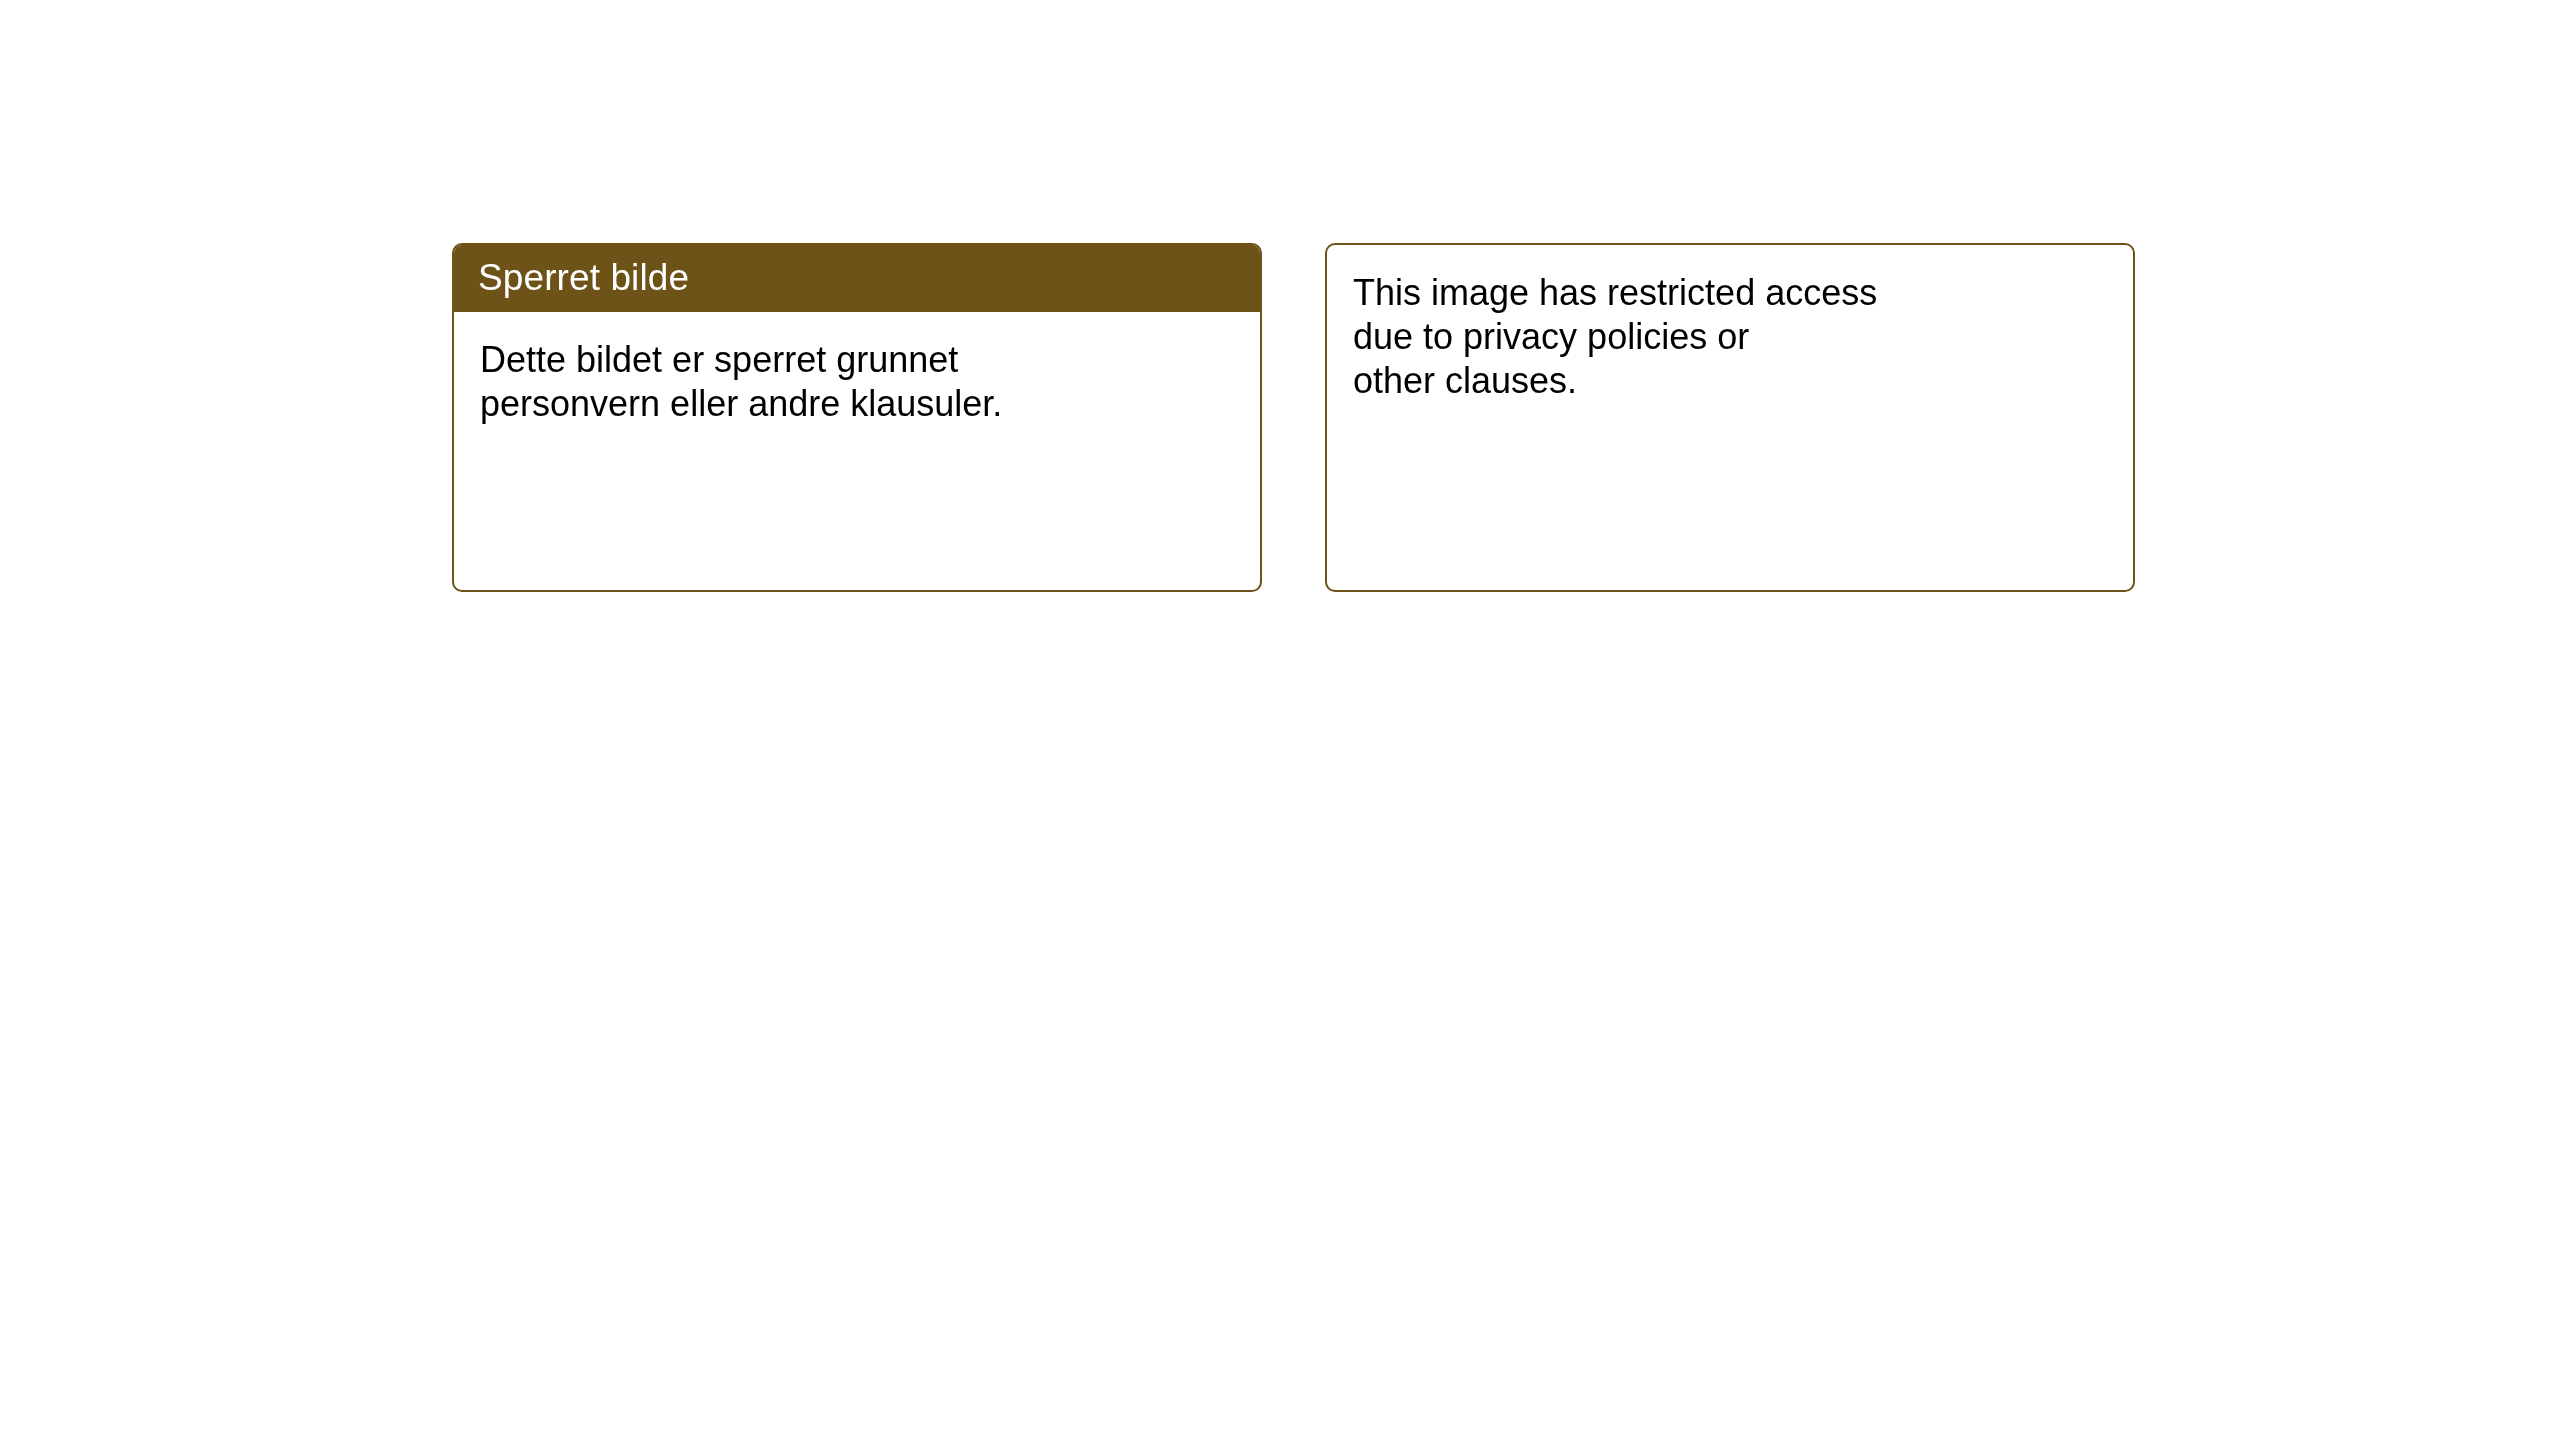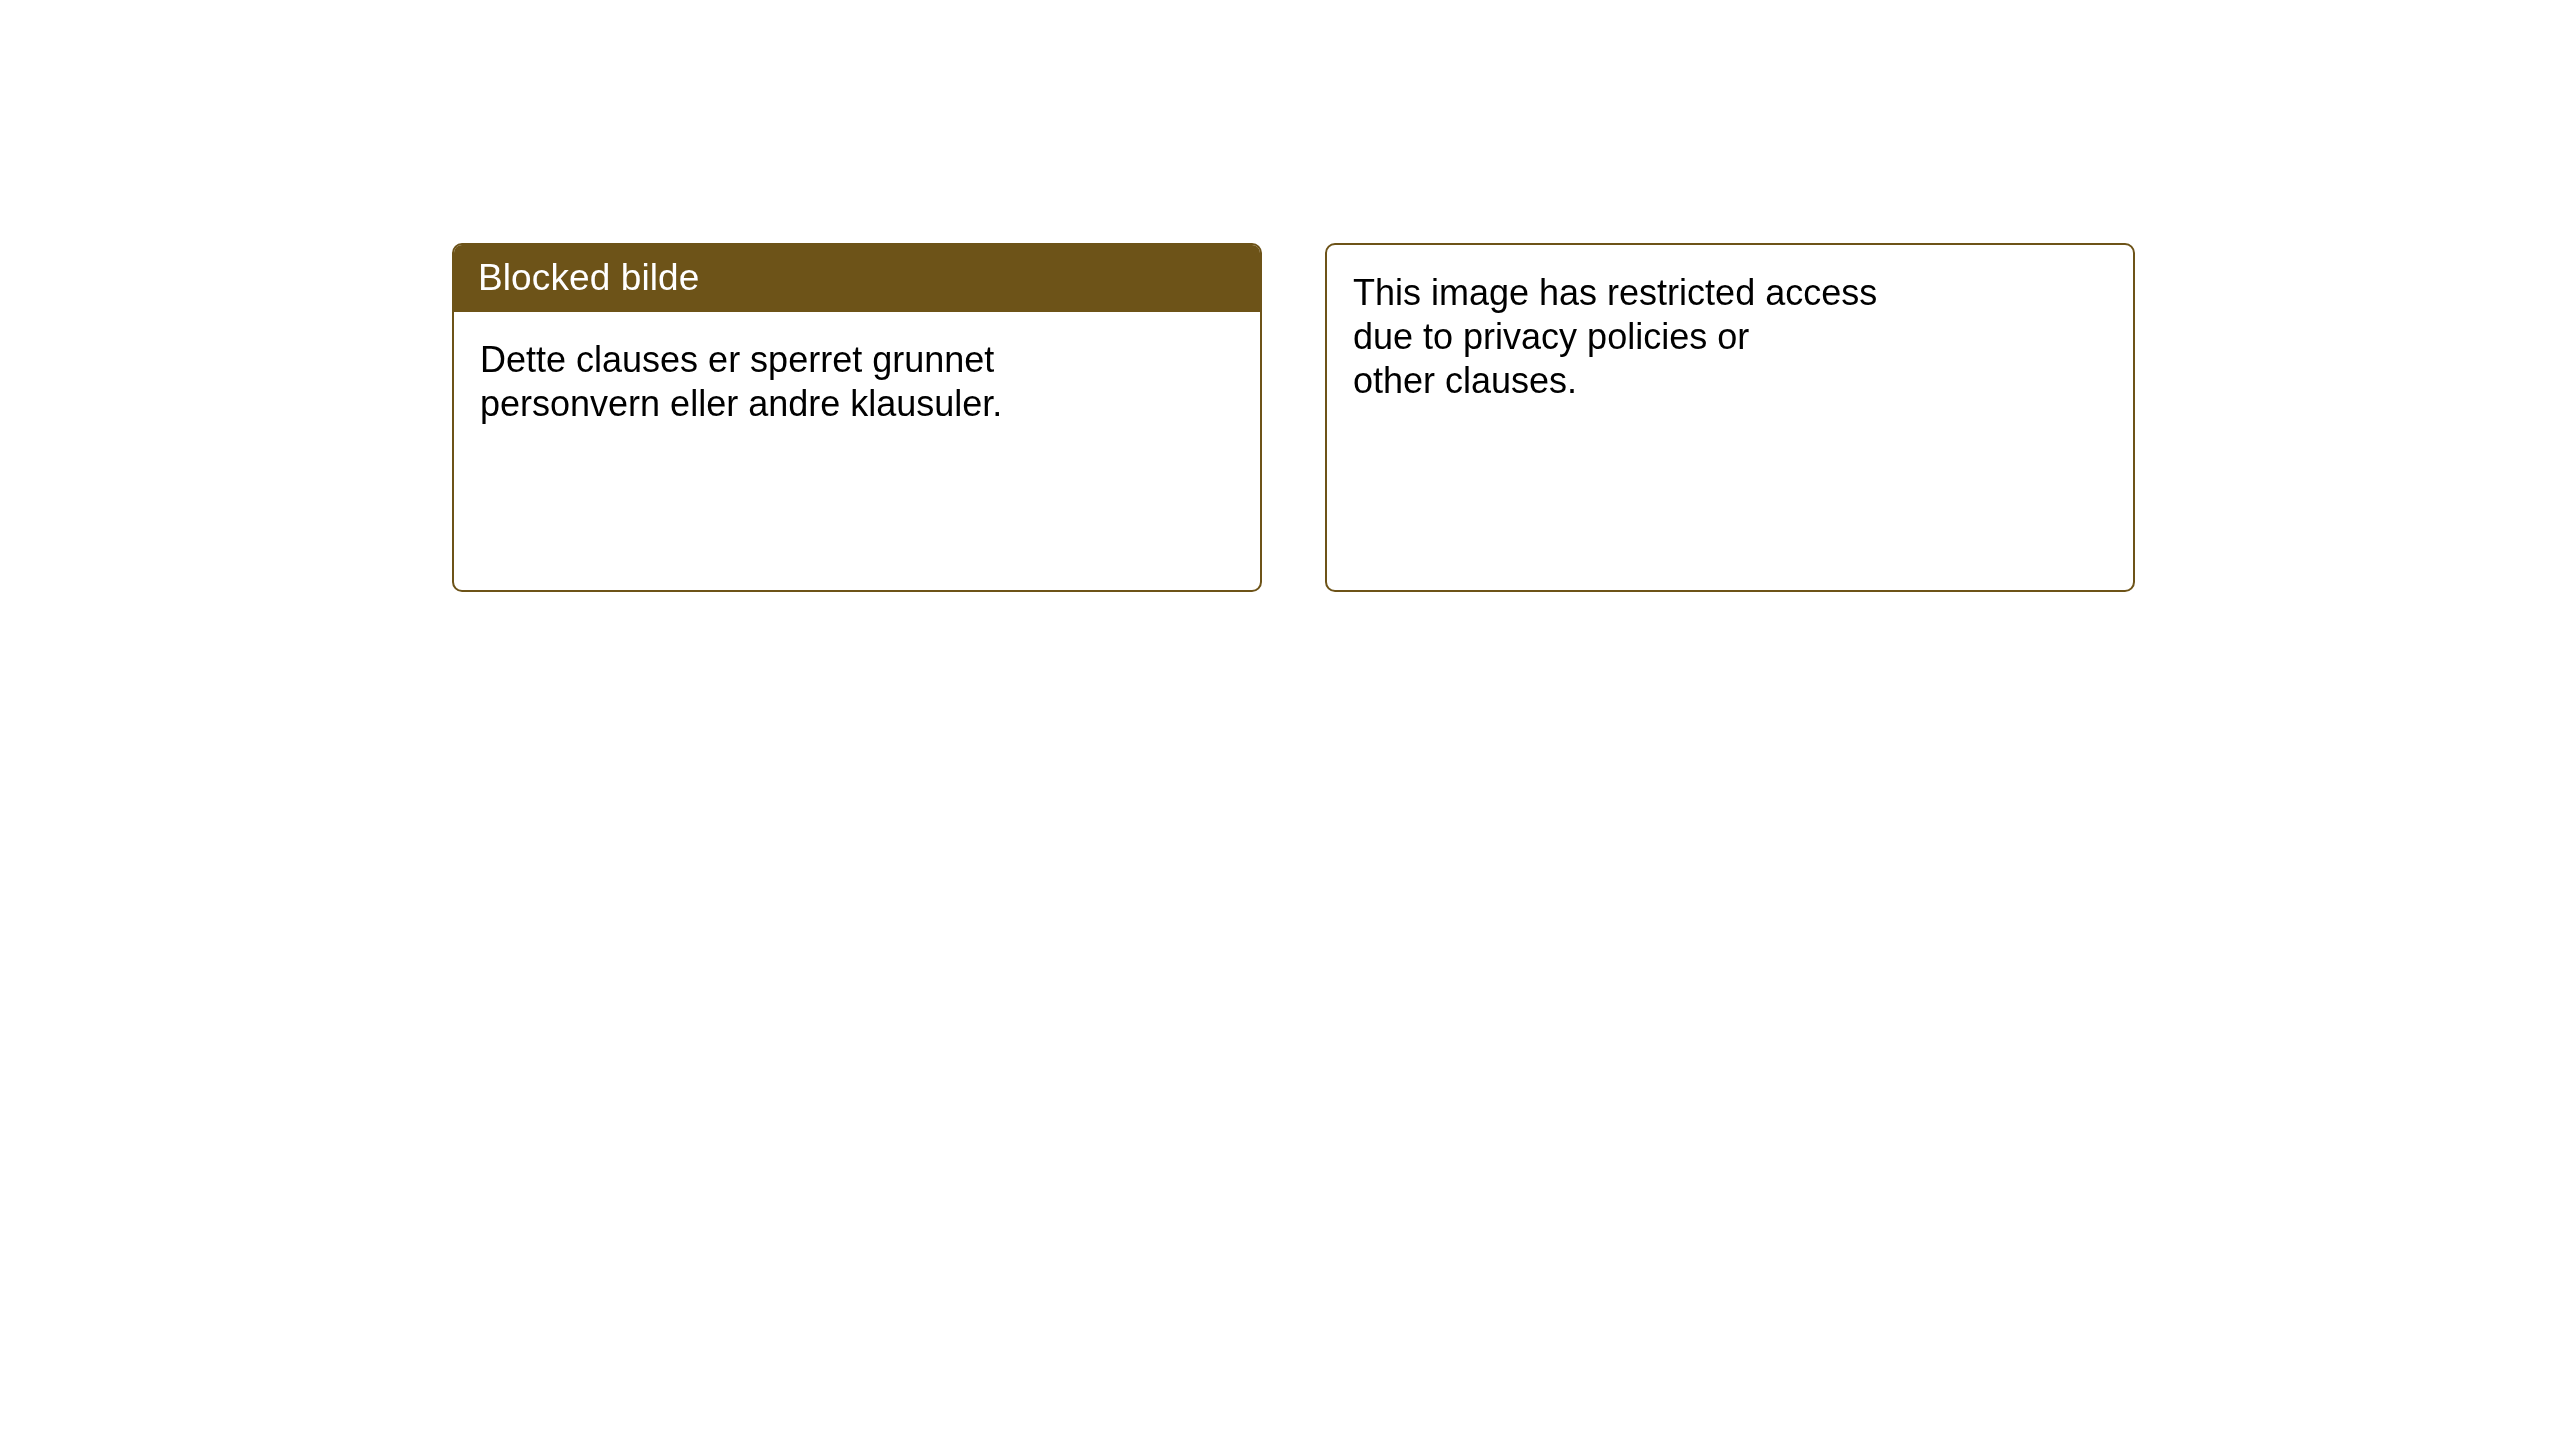--- a/index.html
+++ b/index.html
@@ -66,23 +66,23 @@
   }
 </style>
 </head>
 <body>
 
 <div class="page">
 
   <div class="notice-row">
 
     <section class="notice-card card-no">
-      <div class="notice-header">Blocked bilde</div>
+      <div class="notice-header">Sperret bilde</div>
       <div class="notice-body">
-        <p>Dette clauses er sperret grunnet
+        <p>Dette bildet er sperret grunnet
 personvern eller andre klausuler.</p>
       </div>
     </section>
 
     <section class="notice-card card-en">
       <div class="notice-body">
         <p>This image has restricted access
 due to privacy policies or
 other clauses.</p>
       </div>

